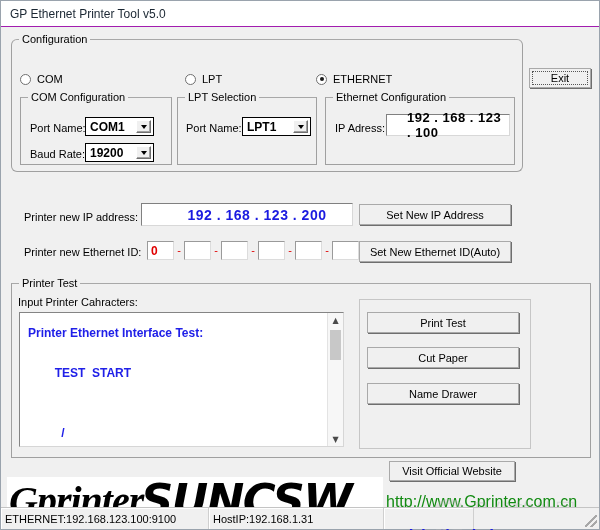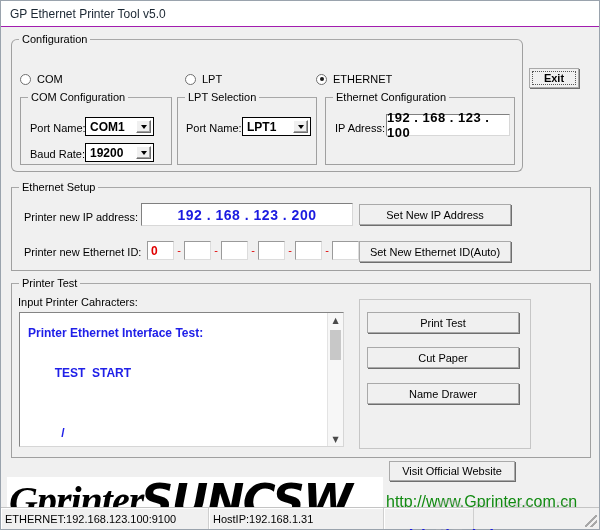--- a/index.html
+++ b/index.html
@@ -148,20 +148,21 @@
   .txt {
     position: absolute;
     box-sizing: border-box;
     background: #ffffff;
     border: 1px solid #808080;
     border-right-color: #d8d8d8;
     border-bottom-color: #d8d8d8;
     display: flex;
     align-items: center;
     font-family: "Liberation Sans", sans-serif;
+    padding-left: 20px;
   }
   .ip-bold {
     font-weight: bold;
     font-size: 14px;
     letter-spacing: 0.5px;
   }
   .ip-cfg {
     font-size: 13px;
     justify-content: center;
     color: #000;
@@ -453,27 +454,24 @@
     </div>
 
     <div class="group" style="left:324px; top:70px; width:190px; height:68px;">
       <span class="legend">Ethernet Configuration</span>
     </div>
     <span class="lbl" style="left:334px; top:95px;">IP Adress:</span>
     <div class="txt ip-bold ip-cfg" style="left:385px; top:87px; width:124px; height:22px;">
       <span>192 . 168 . 123 . 100</span>
     </div>
 
-    <div class="btn focused" style="left:528px; top:41px; width:50px; height:20px;font-weight:bold;">
+    <div class="btn focused" style="left:528px; top:41px; width:62px; height:20px;">
       <span>Exit</span>
     </div>
 
-    <div class="group" style="left:10px; top:160px; width:580px; height:84px;">
-      <span class="legend">Ethernet Setup</span>
-    </div>
 
     <span class="lbl" style="left:23px; top:184px;">Printer new IP address:</span>
     <div class="txt ip-bold ip-blue" style="left:140px; top:176px; width:212px; height:23px;">
       <span>192 . 168 . 123 . 200</span>
     </div>
 
     <span class="lbl" style="left:23px; top:219px;">Printer new Ethernet ID:</span>
     <div class="idrow" style="left:146px; top:214px;">
       <span class="idbox">0</span>
       <span class="iddash">-</span>

